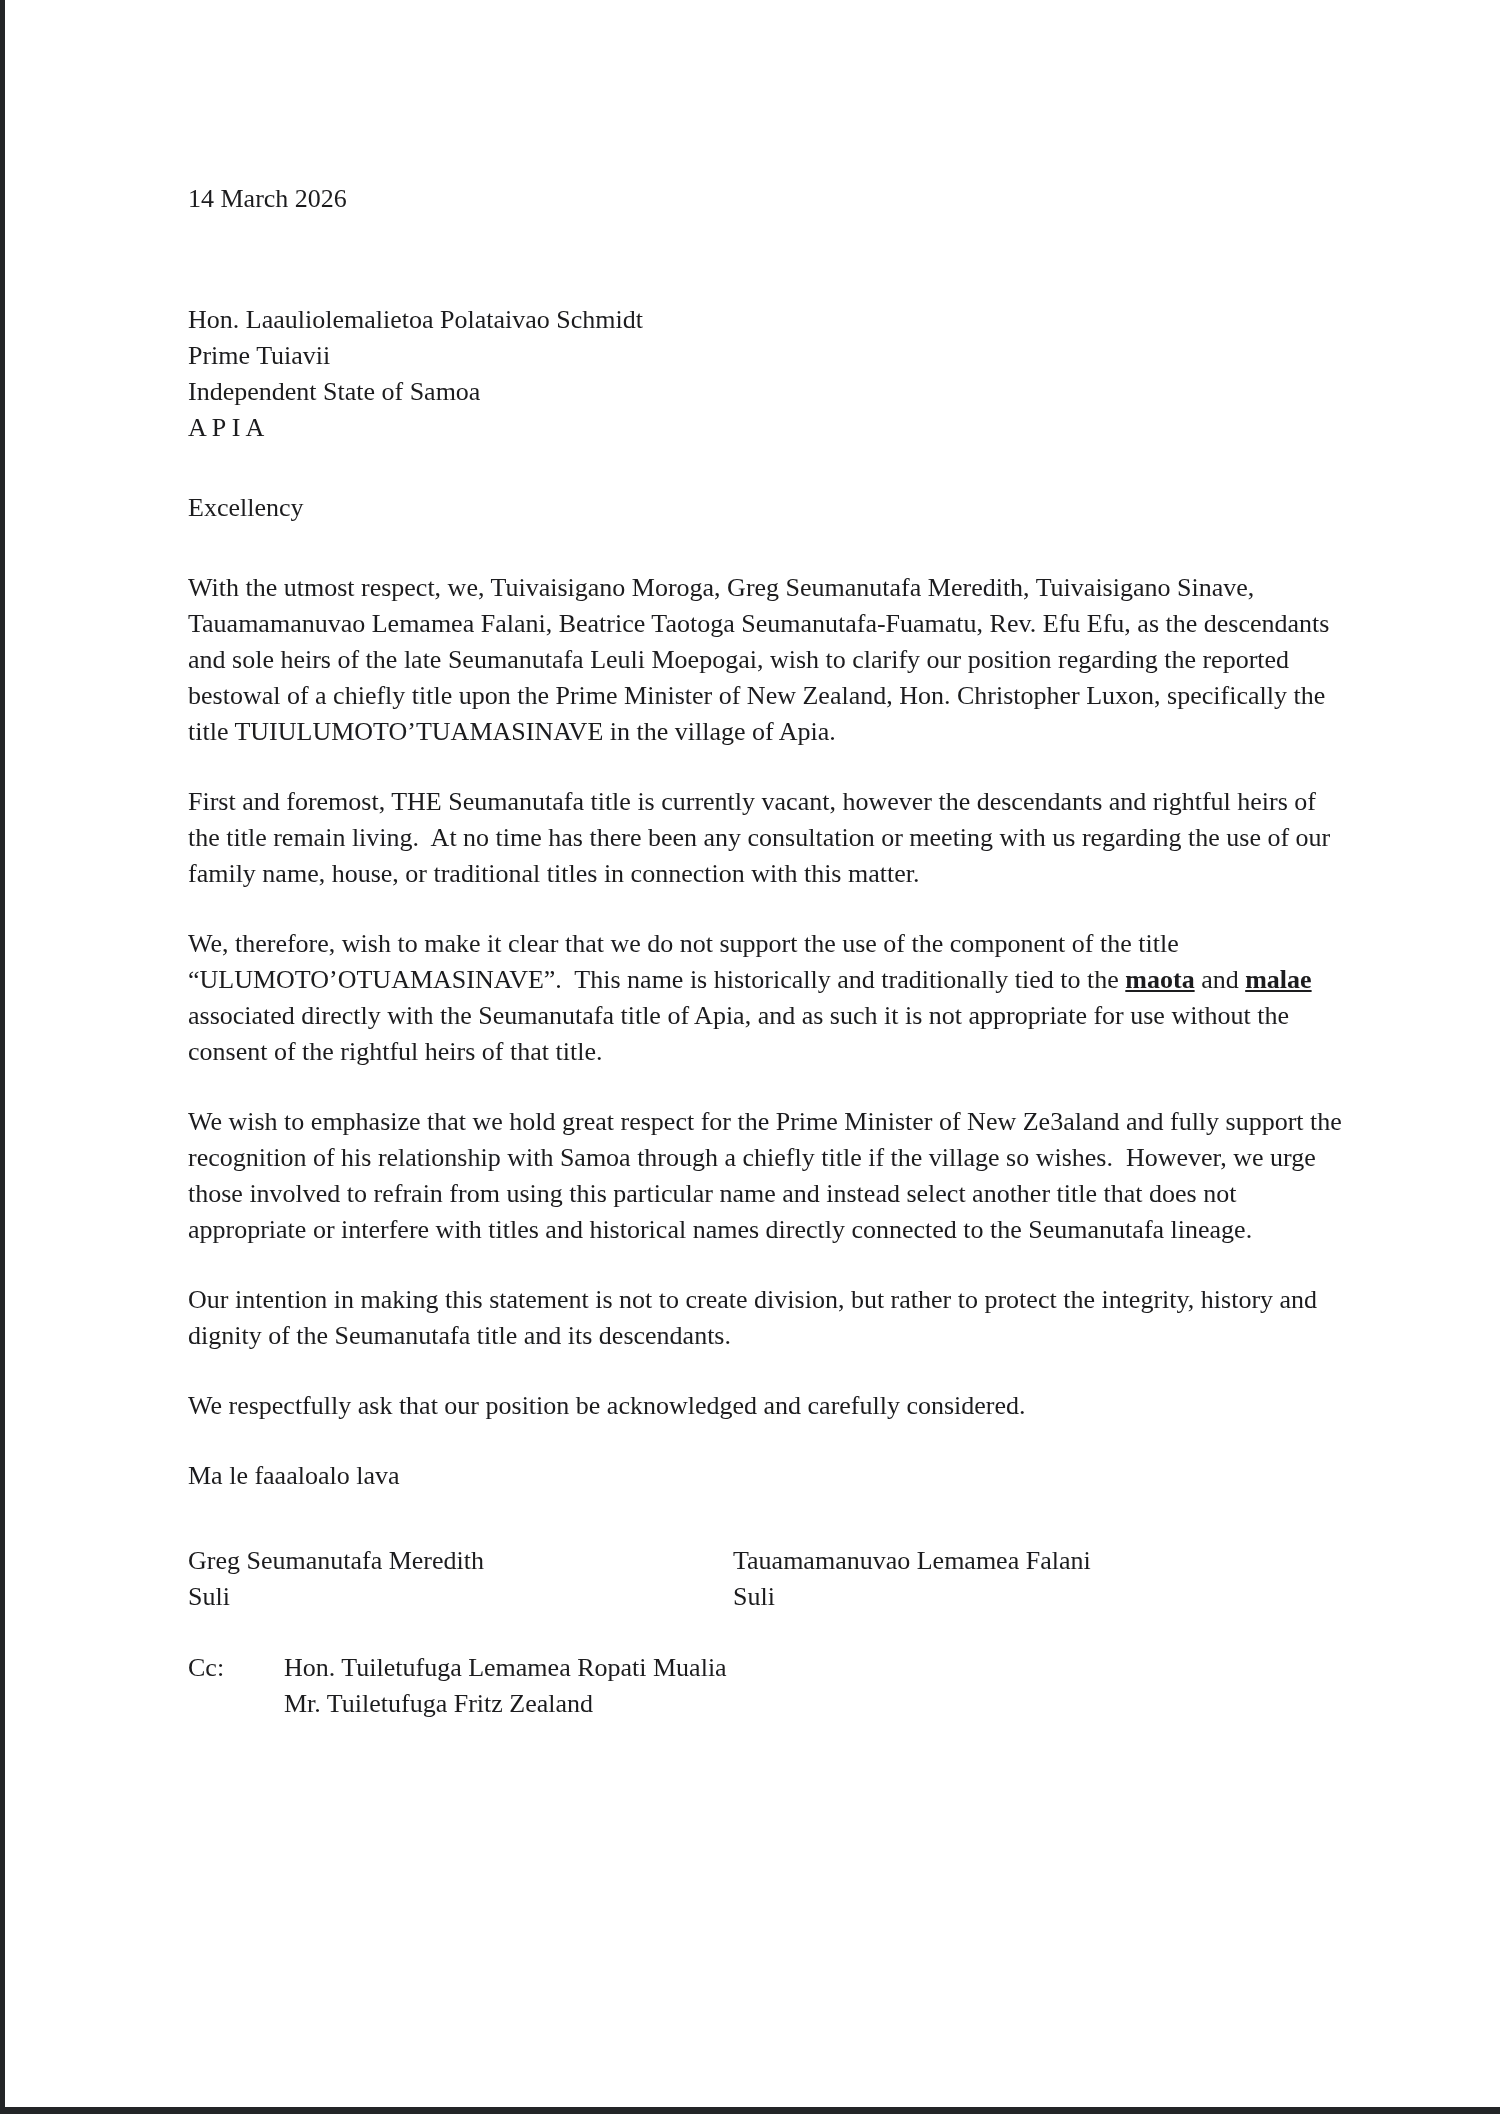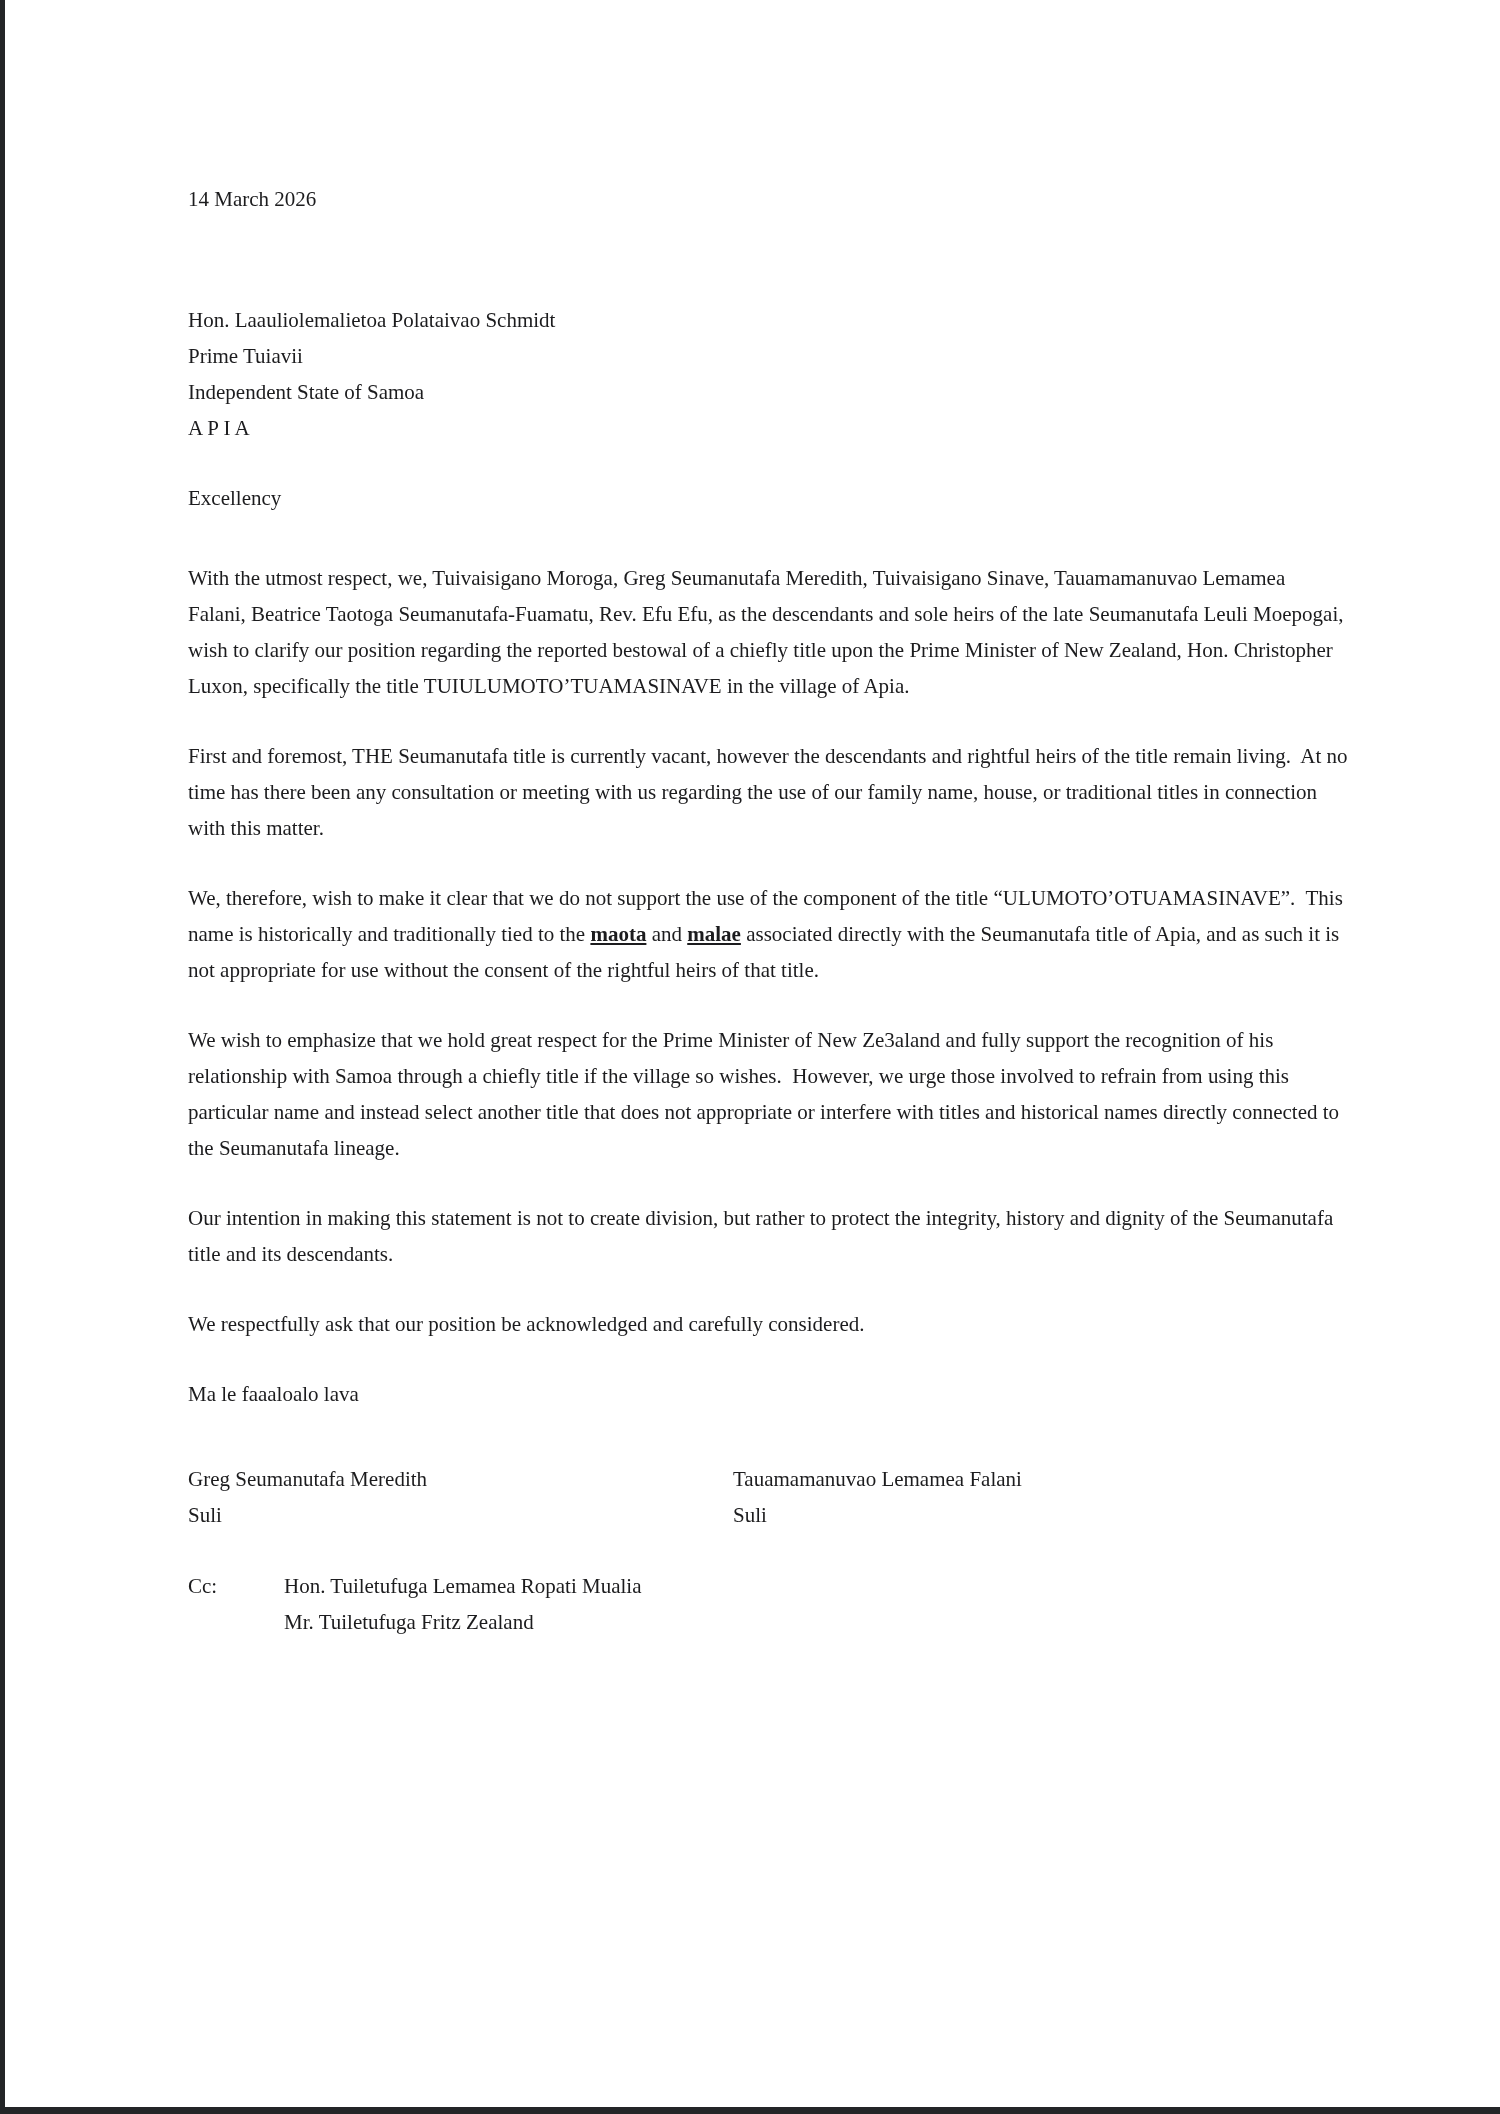--- a/index.html
+++ b/index.html
@@ -28,26 +28,26 @@
     left: 0; right: 0; bottom: 0;
     height: 7px;
     background: var(--scan-edge);
   }
   .sheet {
     position: absolute;
     inset: 0;
     padding: 181px 152px 0 188px;
   }
   .line, p {
-    font-size: 21px;
+    font-size: 26px;
     line-height: 36px;
     white-space: pre-wrap;
   }
   .date-line { margin-bottom: 85px; }
-  .recipient-block { margin-bottom: 34px; }
+  .recipient-block { margin-bottom: 44px; }
   .salutation { margin-bottom: 44px; }
   p.body-para { margin-bottom: 34px; max-width: 1160px; }
   .term {
     font-weight: bold;
     text-decoration: underline;
   }
   .signature-row {
     display: flex;
     margin-top: 49px;
   }

